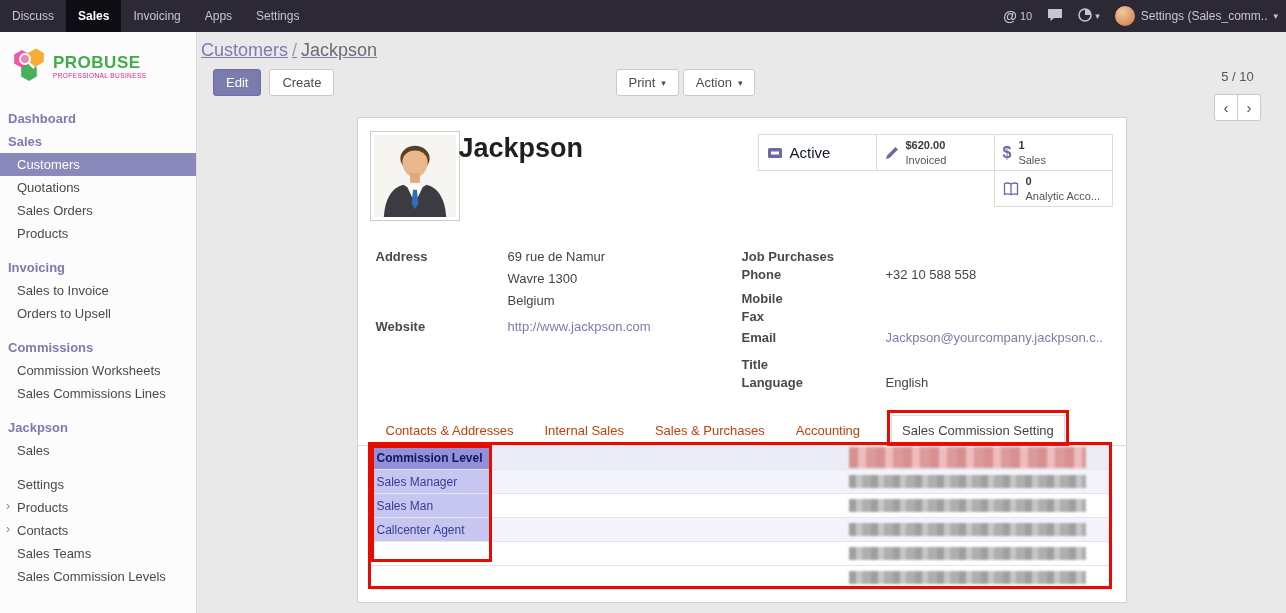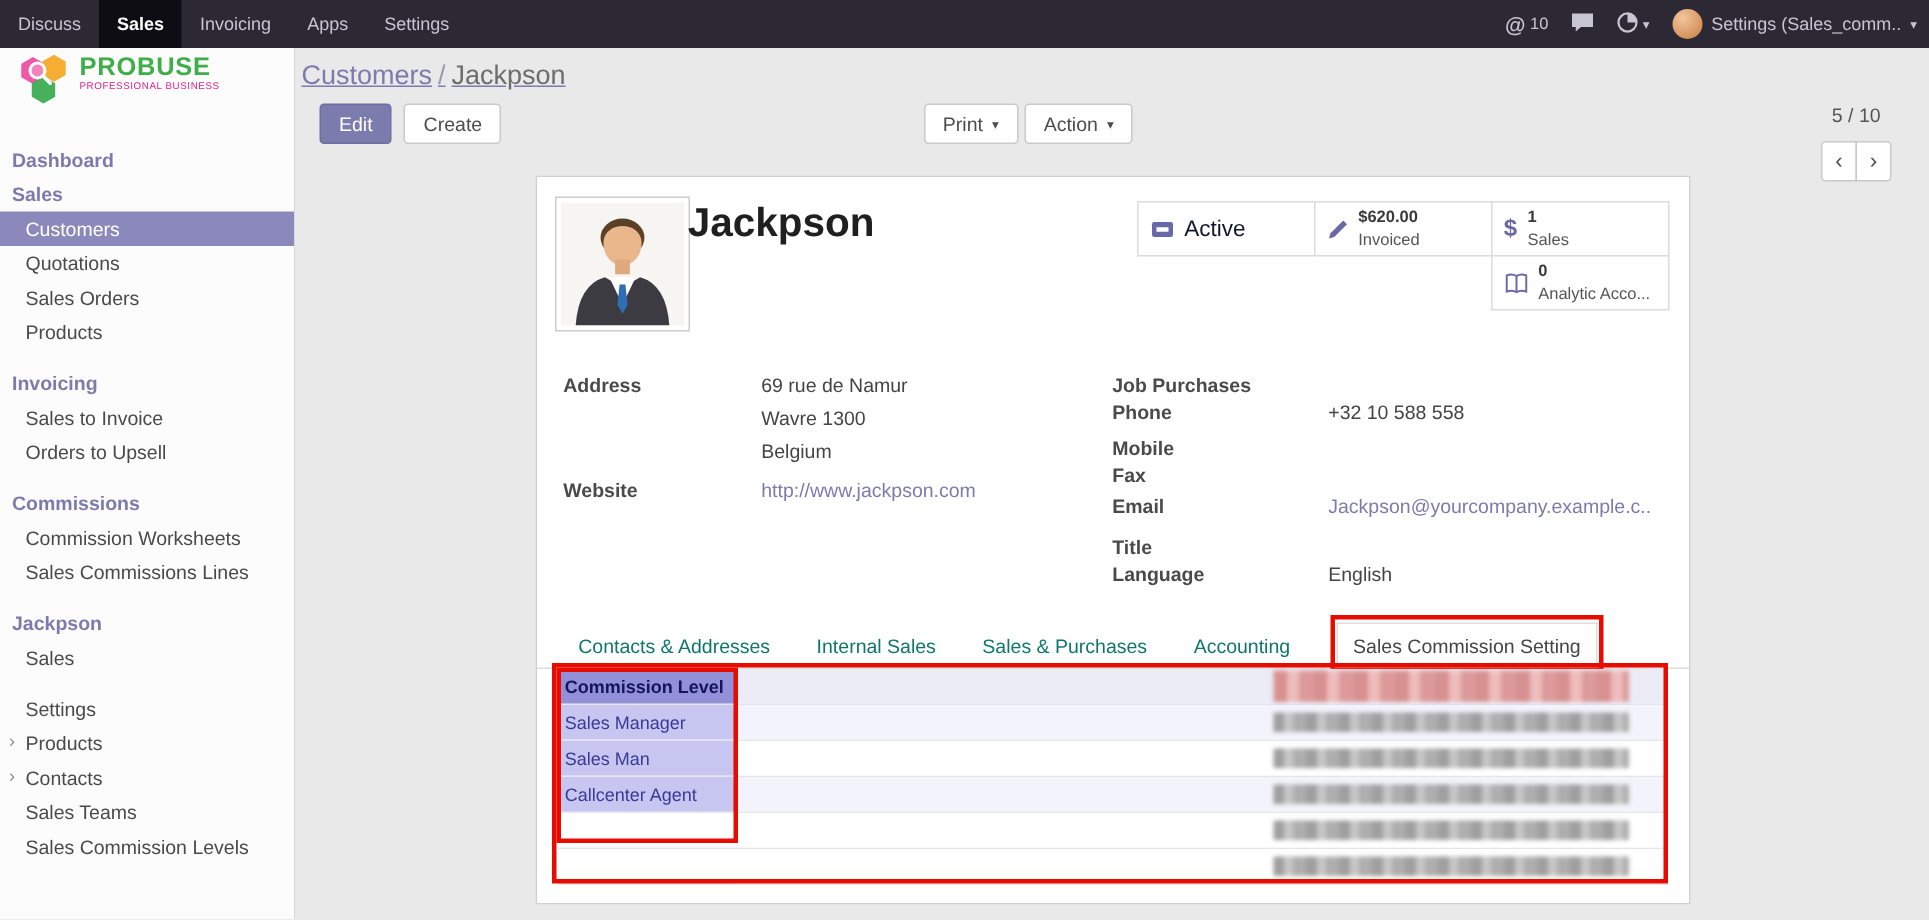--- a/index.html
+++ b/index.html
@@ -18,21 +18,21 @@
   .caret { font-size:9px; }
   .avatar-chip { width:20px; height:20px; border-radius:50%; background: radial-gradient(circle at 35% 30%, #f2c69e, #c97c40); display:inline-block; }
   .user-menu { display:flex; align-items:center; gap:6px; cursor:pointer; }
 
   
   .layout { display:flex; height:581px; }
   .sidebar { width:197px; background:#fcfcfc; border-right:1px solid #d9d9d9; overflow:hidden; flex:0 0 auto; }
   .main { flex:1; position:relative; background:#e9e9e9; }
 
   
-  .logo { display:flex; align-items:flex-start; gap:7px; padding:4px 10px 22px 12px; }
+  .logo { display:flex; align-items:center; gap:7px; padding:16px 10px 22px 12px; }
   .logo-text { display:flex; flex-direction:column; }
   .logo-title { color:#3fae49; font-weight:bold; font-size:17px; letter-spacing:.5px; line-height:1.05; }
   .logo-sub { color:#e0218a; font-size:6.5px; letter-spacing:.4px; }
   .section-label { color:#7d7bad; font-weight:bold; font-size:13px; padding:4px 8px; cursor:pointer; }
   .side-item { font-size:13px; color:#4a4a4a; padding:4px 8px 4px 17px; cursor:pointer; position:relative; }
   .side-item.active { background:#8b89bb; color:#fff; }
   .side-item .expand { position:absolute; left:6px; top:3px; color:#8a8a8a; font-size:12px; }
   .gap { height:11px; }
 
   
@@ -76,21 +76,21 @@
   .tags { display:flex; gap:5px; }
   .tag { color:#fff; font-size:11px; padding:2px 10px 3px; border-radius:10px; white-space:nowrap; }
 
   .fields-right { position:absolute; left:384px; top:131px; width:372px; }
   .frow-r { display:flex; min-height:16px; margin-bottom:2px; }
   .flabel-r { width:144px; font-weight:bold; color:#4a4a4a; flex:0 0 auto; }
   .sp3 { height:3px; } .sp6 { height:6px; } .sp9 { height:9px; }
 
   
   .tabs { position:absolute; left:0; right:0; top:297px; display:flex; align-items:flex-end; padding-left:28px; border-bottom:1px solid #ddd; font-size:13px; }
-  .tab { color:#0f766e; padding:7px 0; margin-right:31px; cursor:pointer; white-space:nowrap; }
+  .tab { color:#c2410c; padding:7px 0; margin-right:31px; cursor:pointer; white-space:nowrap; }
   .tab.active { color:#444; background:#fff; border:1px solid #ddd; border-bottom:1px solid #fff; padding:7px 10px; margin-bottom:-1px; position:relative; }
   .tab.active::after { content:""; position:absolute; left:-5px; right:-5px; top:-6px; bottom:-3px; border:3px solid #e60d00; pointer-events:none; }
 
   
   .ctable { position:absolute; left:14px; top:328px; width:740px; font-size:12px; }
   .trow { display:flex; height:24px; border-bottom:1px solid #e4e4ef; align-items:stretch; }
   .tleft { width:118px; display:flex; align-items:center; padding-left:5px; flex:0 0 auto; }
   .tleft.hdr { background:#9190d8; color:#15155e; font-weight:bold; border-right:1px solid #7c7bce; }
   .tleft.name { background:#c7c6f0; color:#3b3a97; border-right:1px solid #a9a8e0; }
   .tright { flex:1; position:relative; background:#fff; }
@@ -325,21 +325,21 @@
             <span class="flabel-r">Mobile</span>
             <span class="fval"></span>
           </div>
         <div class="frow-r">
             <span class="flabel-r">Fax</span>
             <span class="fval"></span>
           </div>
         <div class="sp3"></div>
         <div class="frow-r">
             <span class="flabel-r">Email</span>
-            <span class="fval link">Jackpson@yourcompany.example.c..</span>
+            <span class="fval link">Jackpson@yourcompany.jackpson.c..</span>
           </div>
         <div class="sp9"></div>
         <div class="frow-r">
             <span class="flabel-r">Title</span>
             <span class="fval"></span>
           </div>
         <div class="frow-r">
             <span class="flabel-r">Language</span>
             <span class="fval">English</span>
           </div>

